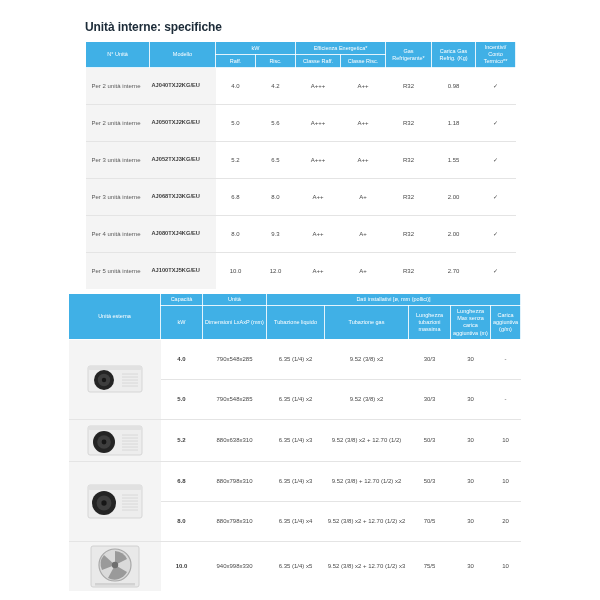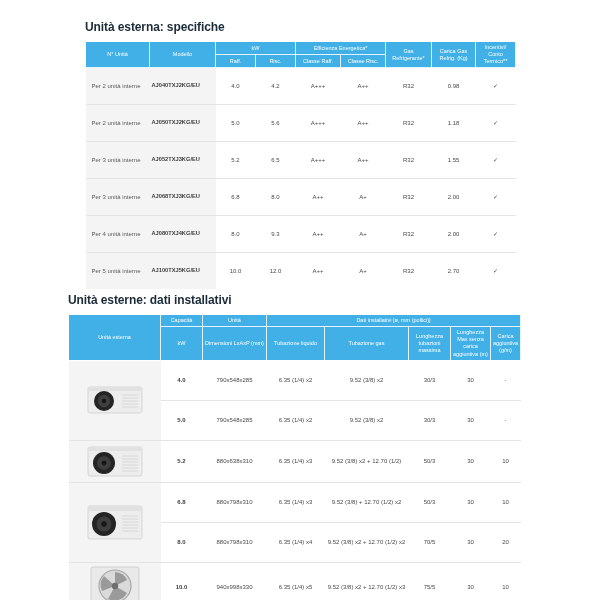--- a/index.html
+++ b/index.html
@@ -34,21 +34,21 @@
   td.cell-unit{text-align:left;padding-left:6px;color:#5a5a5a;}
   td.cell-model{text-align:left;padding-left:2px;font-weight:bold;color:#3c3c3c;font-size:5.7px;}
   td.cell-cap{font-weight:bold;color:#3c3c3c;}
   td.img-cell{padding:2px;}
   td .unit-svg{display:block;margin:0 auto;}
 </style>
 </head>
 <body>
 
 <div class="section" id="section-spec">
-  <h2 class="sec-title">Unità esterna: specifiche</h2>
+  <h2 class="sec-title">Unità interne: specifiche</h2>
   <table id="spec-table">
     <colgroup>
       <col style="width:64px">
         <col style="width:66px">
         <col style="width:40px">
       <col style="width:40px">
         <col style="width:45px">
         <col style="width:45px">
       <col style="width:46px">
         <col style="width:44px">
@@ -136,21 +136,20 @@
           <td>A+</td>
           <td>R32</td>
           <td>2.70</td>
           <td>✓</td>
         </tr>
       </tbody>
   </table>
 </div>
 
 <div class="section" id="section-install">
-  <h2 class="sec-title">Unità esterne: dati installativi</h2>
   <table id="install-table">
     <colgroup>
       <col style="width:92px">
         <col style="width:42px">
         <col style="width:64px">
       <col style="width:58px">
         <col style="width:84px">
         <col style="width:42px">
       <col style="width:40px">
         <col style="width:30px">

